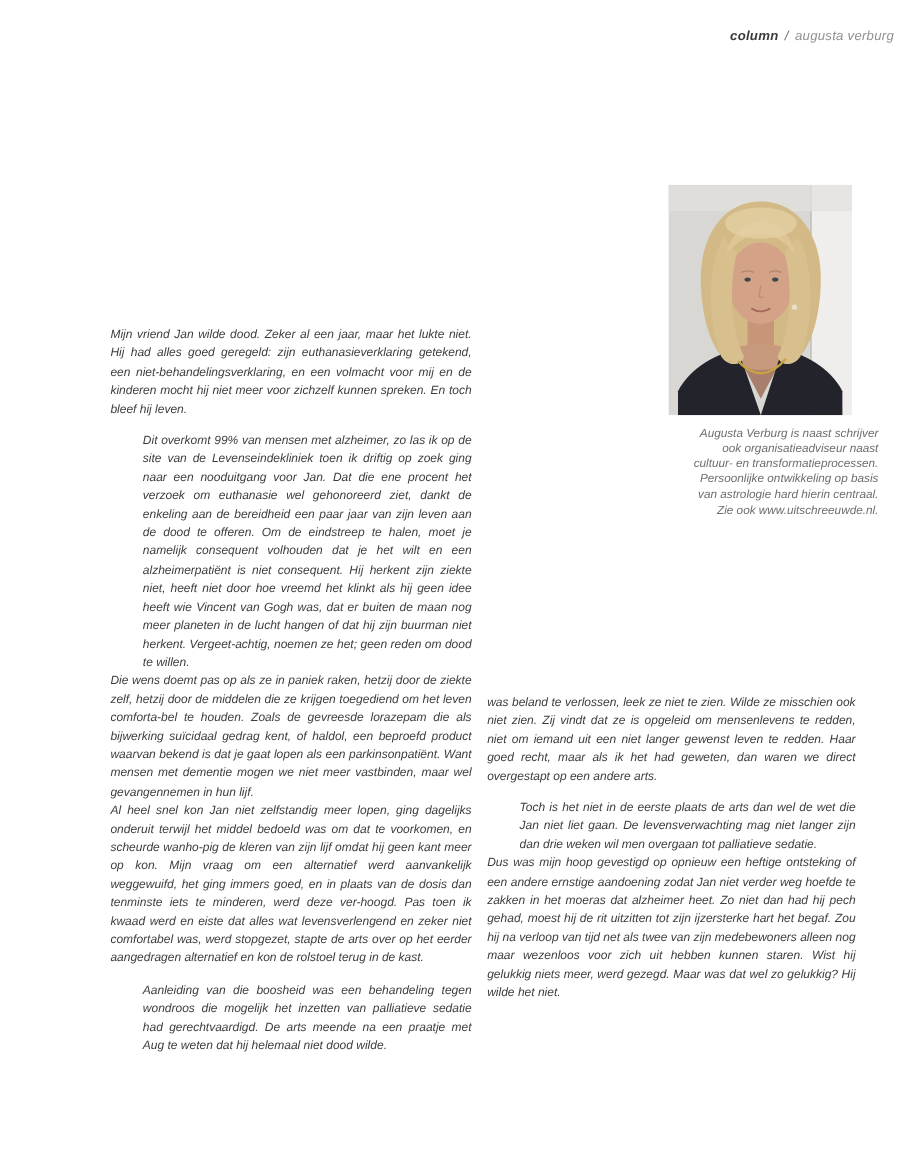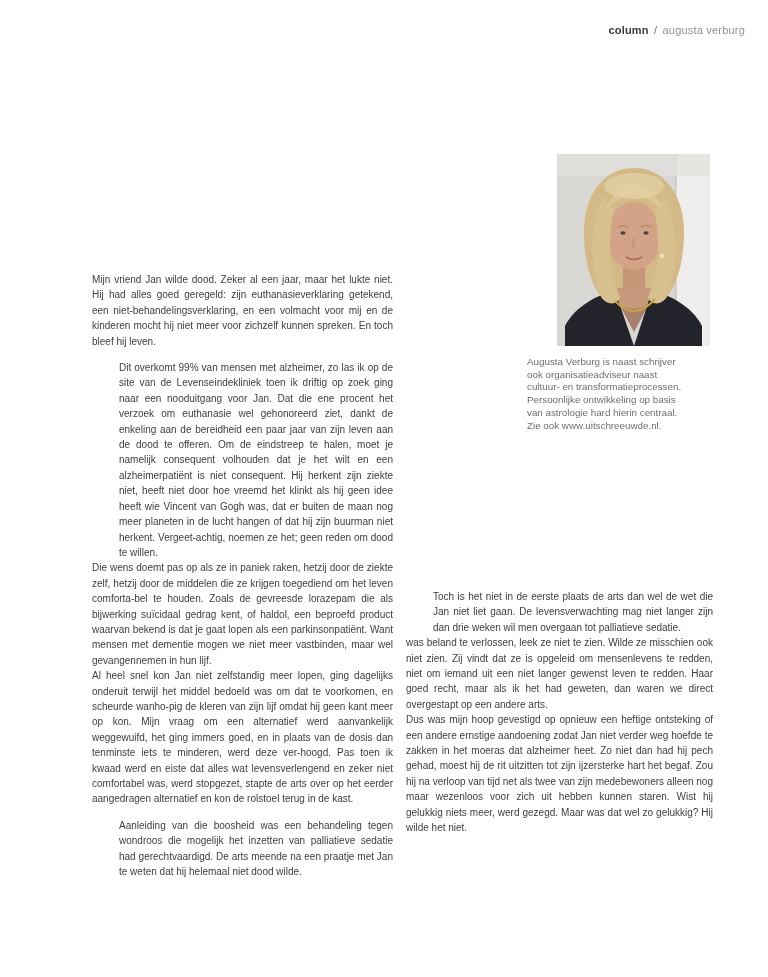--- a/index.html
+++ b/index.html
@@ -4,20 +4,21 @@
 <style>
   html, body { margin: 0; padding: 0; background: #ffffff; }
   .page {
     position: relative;
     width: 768px;
     height: 958px;
     background: #ffffff;
     overflow: hidden;
     font-family: "Liberation Sans", sans-serif;
     color: #3d3d3d;
+    font-style: italic;
   }
   .page-header {
     position: absolute;
     top: 24px;
     right: 23px;
     font-size: 11px;
     letter-spacing: 0.2px;
     color: #919191;
     white-space: nowrap;
   }
@@ -48,26 +49,27 @@
   .photo-frame {
     position: absolute;
     left: 557px;
     top: 154px;
     width: 153px;
     height: 192px;
   }
   .photo-frame svg { display: block; }
   .photo-caption {
     position: absolute;
-    left: 527px;
+    left: 557px;
     top: 356px;
     width: 175px;
     font-size: 9.8px;
     line-height: 12.7px;
     color: #6e6e6e;
+    text-align: right;
   }
 </style>
 </head>
 <body>
 
 <div class="page">
 
   <div class="page-header">
     <span class="section">column</span>
     <span class="divider">/</span>
@@ -119,22 +121,22 @@
     <div>Persoonlijke ontwikkeling op basis</div>
     <div>van astrologie hard hierin centraal.</div>
     <div>Zie ook www.uitschreeuwde.nl.</div>
   </div>
 
   <div class="col col-left">
     <p class="body">Mijn vriend Jan wilde dood. Zeker al een jaar, maar het lukte niet. Hij had alles goed geregeld: zijn euthanasieverklaring getekend, een niet-behandelingsverklaring, en een volmacht voor mij en de kinderen mocht hij niet meer voor zichzelf kunnen spreken. En toch bleef hij leven.</p>
     <p class="body gap">Dit overkomt 99% van mensen met alzheimer, zo las ik op de site van de Levenseindekliniek toen ik driftig op zoek ging naar een nooduitgang voor Jan. Dat die ene procent het verzoek om euthanasie wel gehonoreerd ziet, dankt de enkeling aan de bereidheid een paar jaar van zijn leven aan de dood te offeren. Om de eindstreep te halen, moet je namelijk consequent volhouden dat je het wilt en een alzheimerpatiënt is niet consequent. Hij herkent zijn ziekte niet, heeft niet door hoe vreemd het klinkt als hij geen idee heeft wie Vincent van Gogh was, dat er buiten de maan nog meer planeten in de lucht hangen of dat hij zijn buurman niet herkent. Vergeet-achtig, noemen ze het; geen reden om dood te willen.</p>
     <p class="body">Die wens doemt pas op als ze in paniek raken, hetzij door de ziekte zelf, hetzij door de middelen die ze krijgen toegediend om het leven comforta-bel te houden. Zoals de gevreesde lorazepam die als bijwerking suïcidaal gedrag kent, of haldol, een beproefd product waarvan bekend is dat je gaat lopen als een parkinsonpatiënt. Want mensen met dementie mogen we niet meer vastbinden, maar wel gevangennemen in hun lijf.</p>
     <p class="body">Al heel snel kon Jan niet zelfstandig meer lopen, ging dagelijks onderuit terwijl het middel bedoeld was om dat te voorkomen, en scheurde wanho-pig de kleren van zijn lijf omdat hij geen kant meer op kon. Mijn vraag om een alternatief werd aanvankelijk weggewuifd, het ging immers goed, en in plaats van de dosis dan tenminste iets te minderen, werd deze ver-hoogd. Pas toen ik kwaad werd en eiste dat alles wat levensverlengend en zeker niet comfortabel was, werd stopgezet, stapte de arts over op het eerder aangedragen alternatief en kon de rolstoel terug in de kast.</p>
-    <p class="body gap">Aanleiding van die boosheid was een behandeling tegen wondroos die mogelijk het inzetten van palliatieve sedatie had gerechtvaardigd. De arts meende na een praatje met Jan te weten dat hij helemaal niet dood wilde.</p>
+    <p class="body gap">Aanleiding van die boosheid was een behandeling tegen wondroos die mogelijk het inzetten van palliatieve sedatie had gerechtvaardigd. De arts meende na een praatje met Aug te weten dat hij helemaal niet dood wilde.</p>
   </div>
 
   <div class="col col-right">
+    <p class="body">was beland te verlossen, leek ze niet te zien. Wilde ze misschien ook niet zien. Zij vindt dat ze is opgeleid om mensenlevens te redden, niet om iemand uit een niet langer gewenst leven te redden. Haar goed recht, maar als ik het had geweten, dan waren we direct overgestapt op een andere arts.</p>
     <p class="body gap">Toch is het niet in de eerste plaats de arts dan wel de wet die Jan niet liet gaan. De levensverwachting mag niet langer zijn dan drie weken wil men overgaan tot palliatieve sedatie.</p>
-    <p class="body">was beland te verlossen, leek ze niet te zien. Wilde ze misschien ook niet zien. Zij vindt dat ze is opgeleid om mensenlevens te redden, niet om iemand uit een niet langer gewenst leven te redden. Haar goed recht, maar als ik het had geweten, dan waren we direct overgestapt op een andere arts.</p>
     <p class="body">Dus was mijn hoop gevestigd op opnieuw een heftige ontsteking of een andere ernstige aandoening zodat Jan niet verder weg hoefde te zakken in het moeras dat alzheimer heet. Zo niet dan had hij pech gehad, moest hij de rit uitzitten tot zijn ijzersterke hart het begaf. Zou hij na verloop van tijd net als twee van zijn medebewoners alleen nog maar wezenloos voor zich uit hebben kunnen staren. Wist hij gelukkig niets meer, werd gezegd. Maar was dat wel zo gelukkig? Hij wilde het niet.</p>
   </div>
 
 </div>
 
 </body></html>

